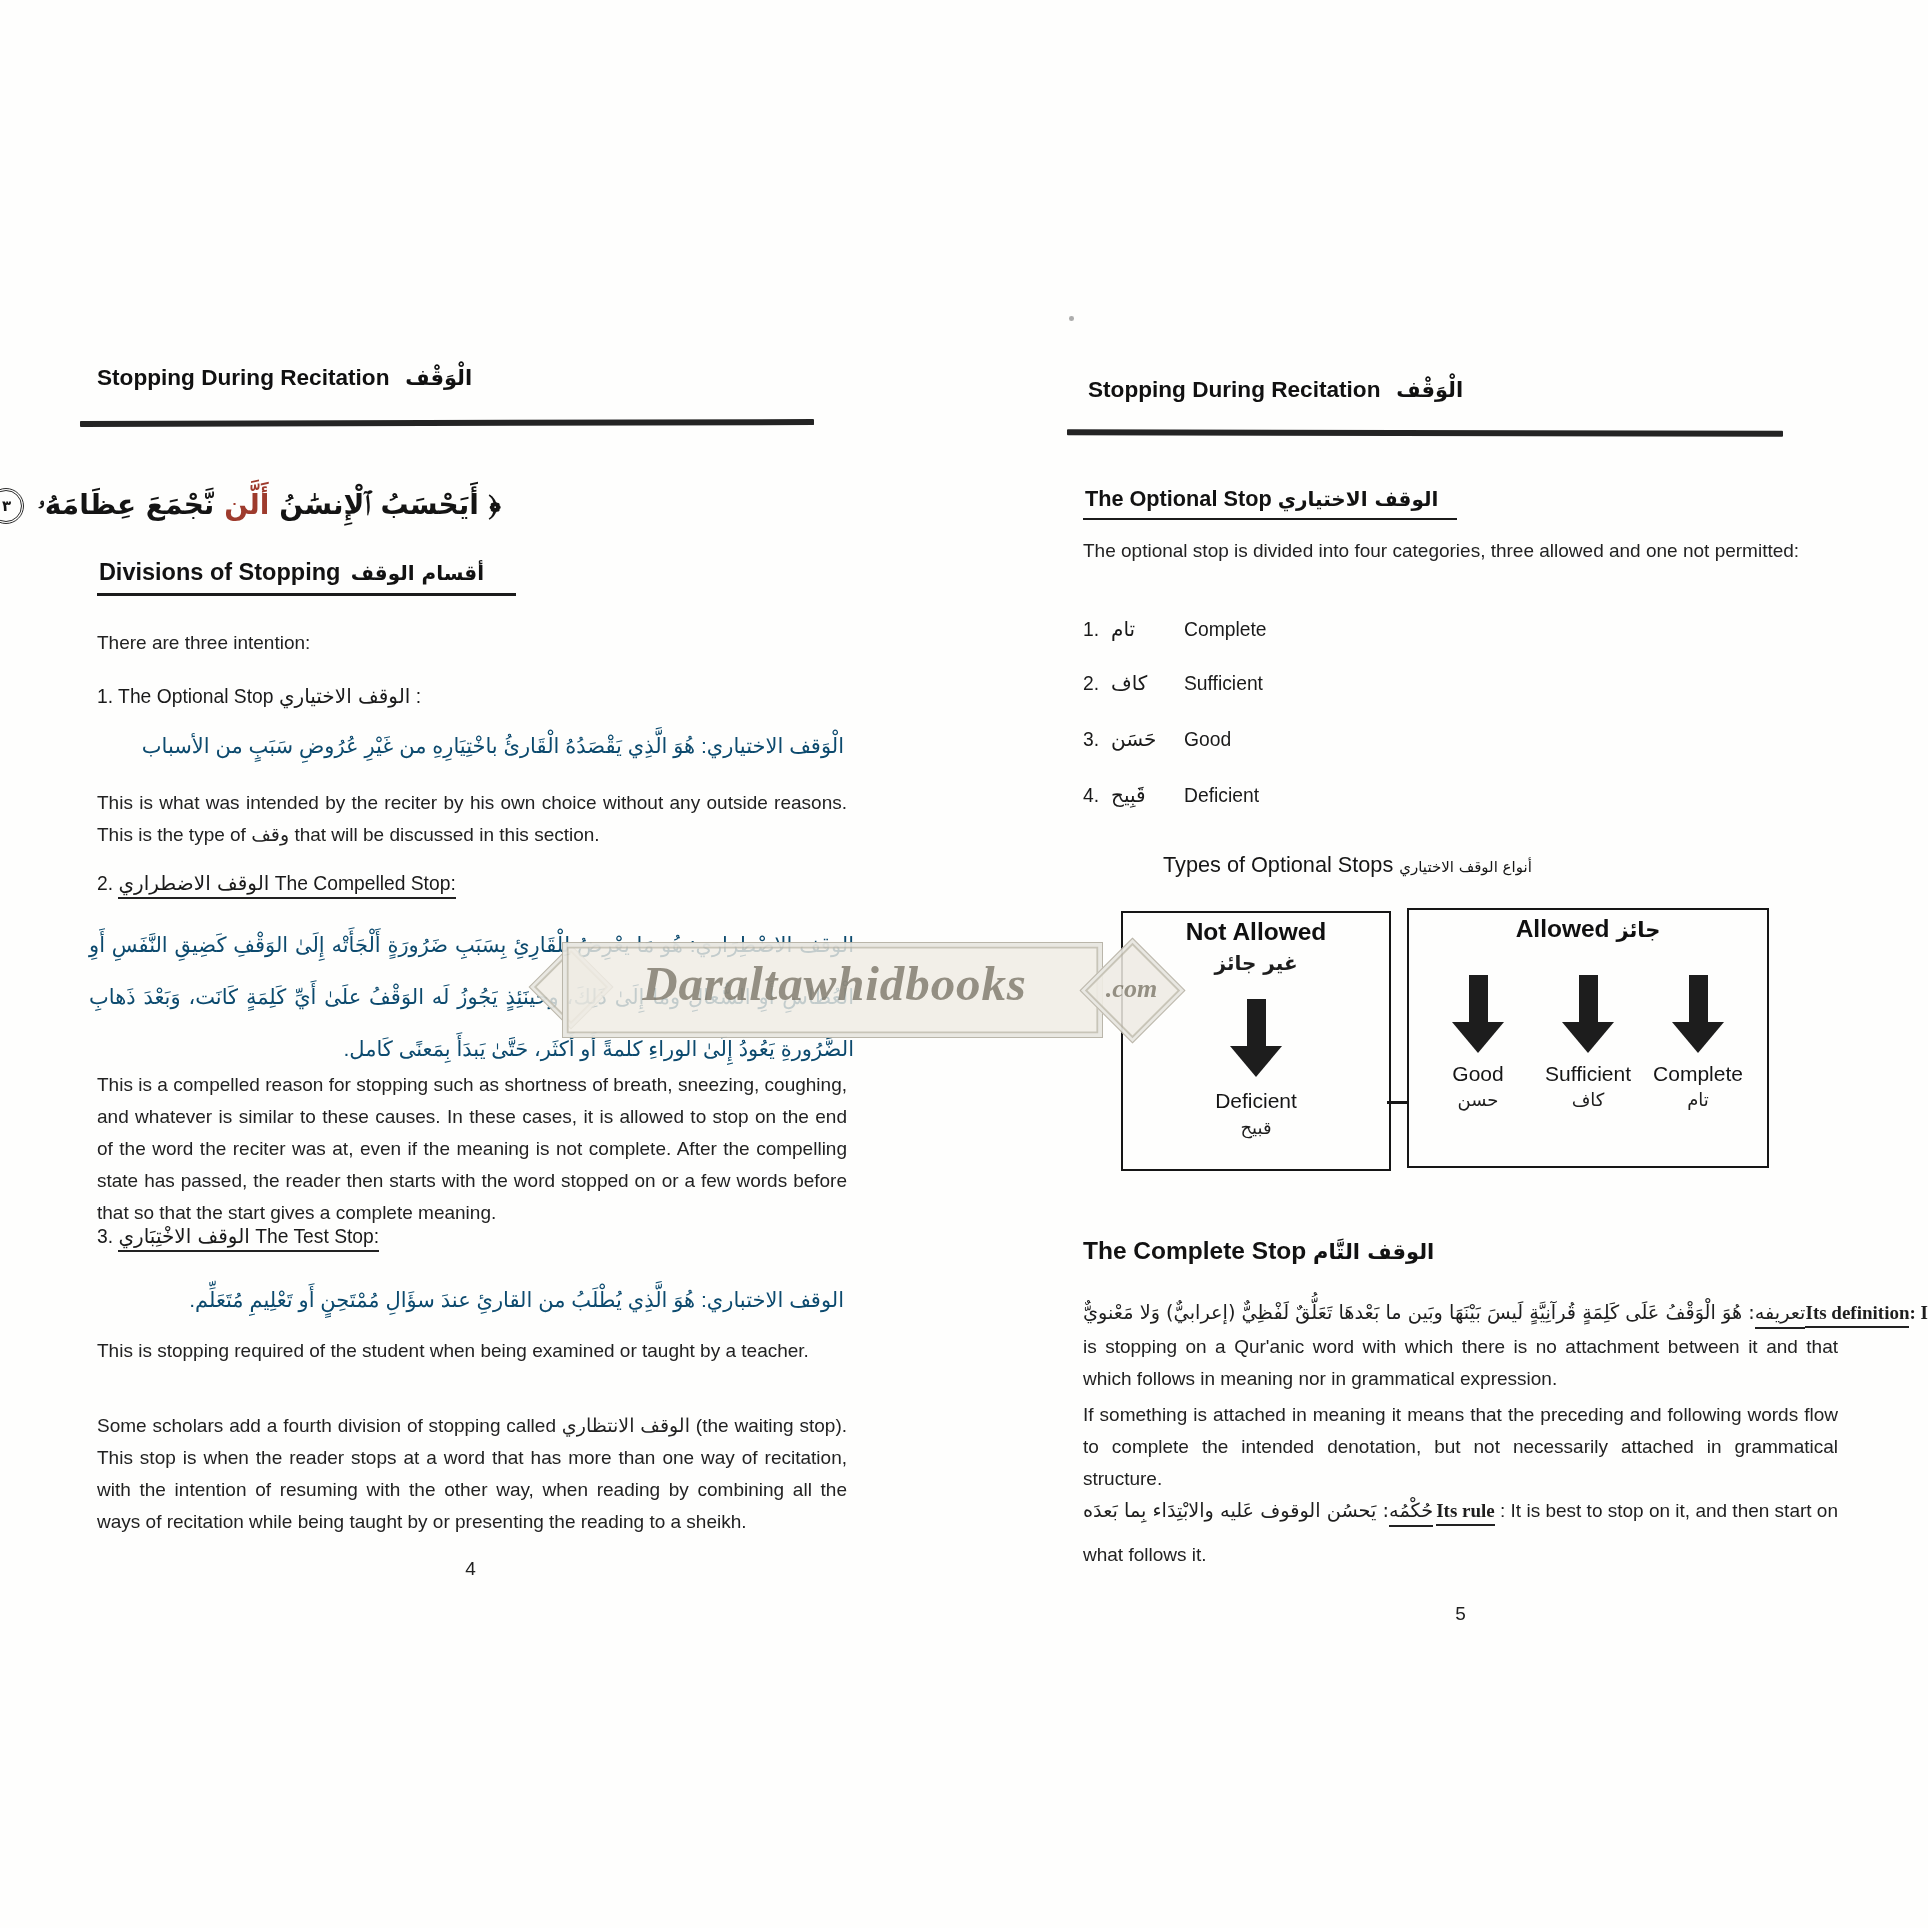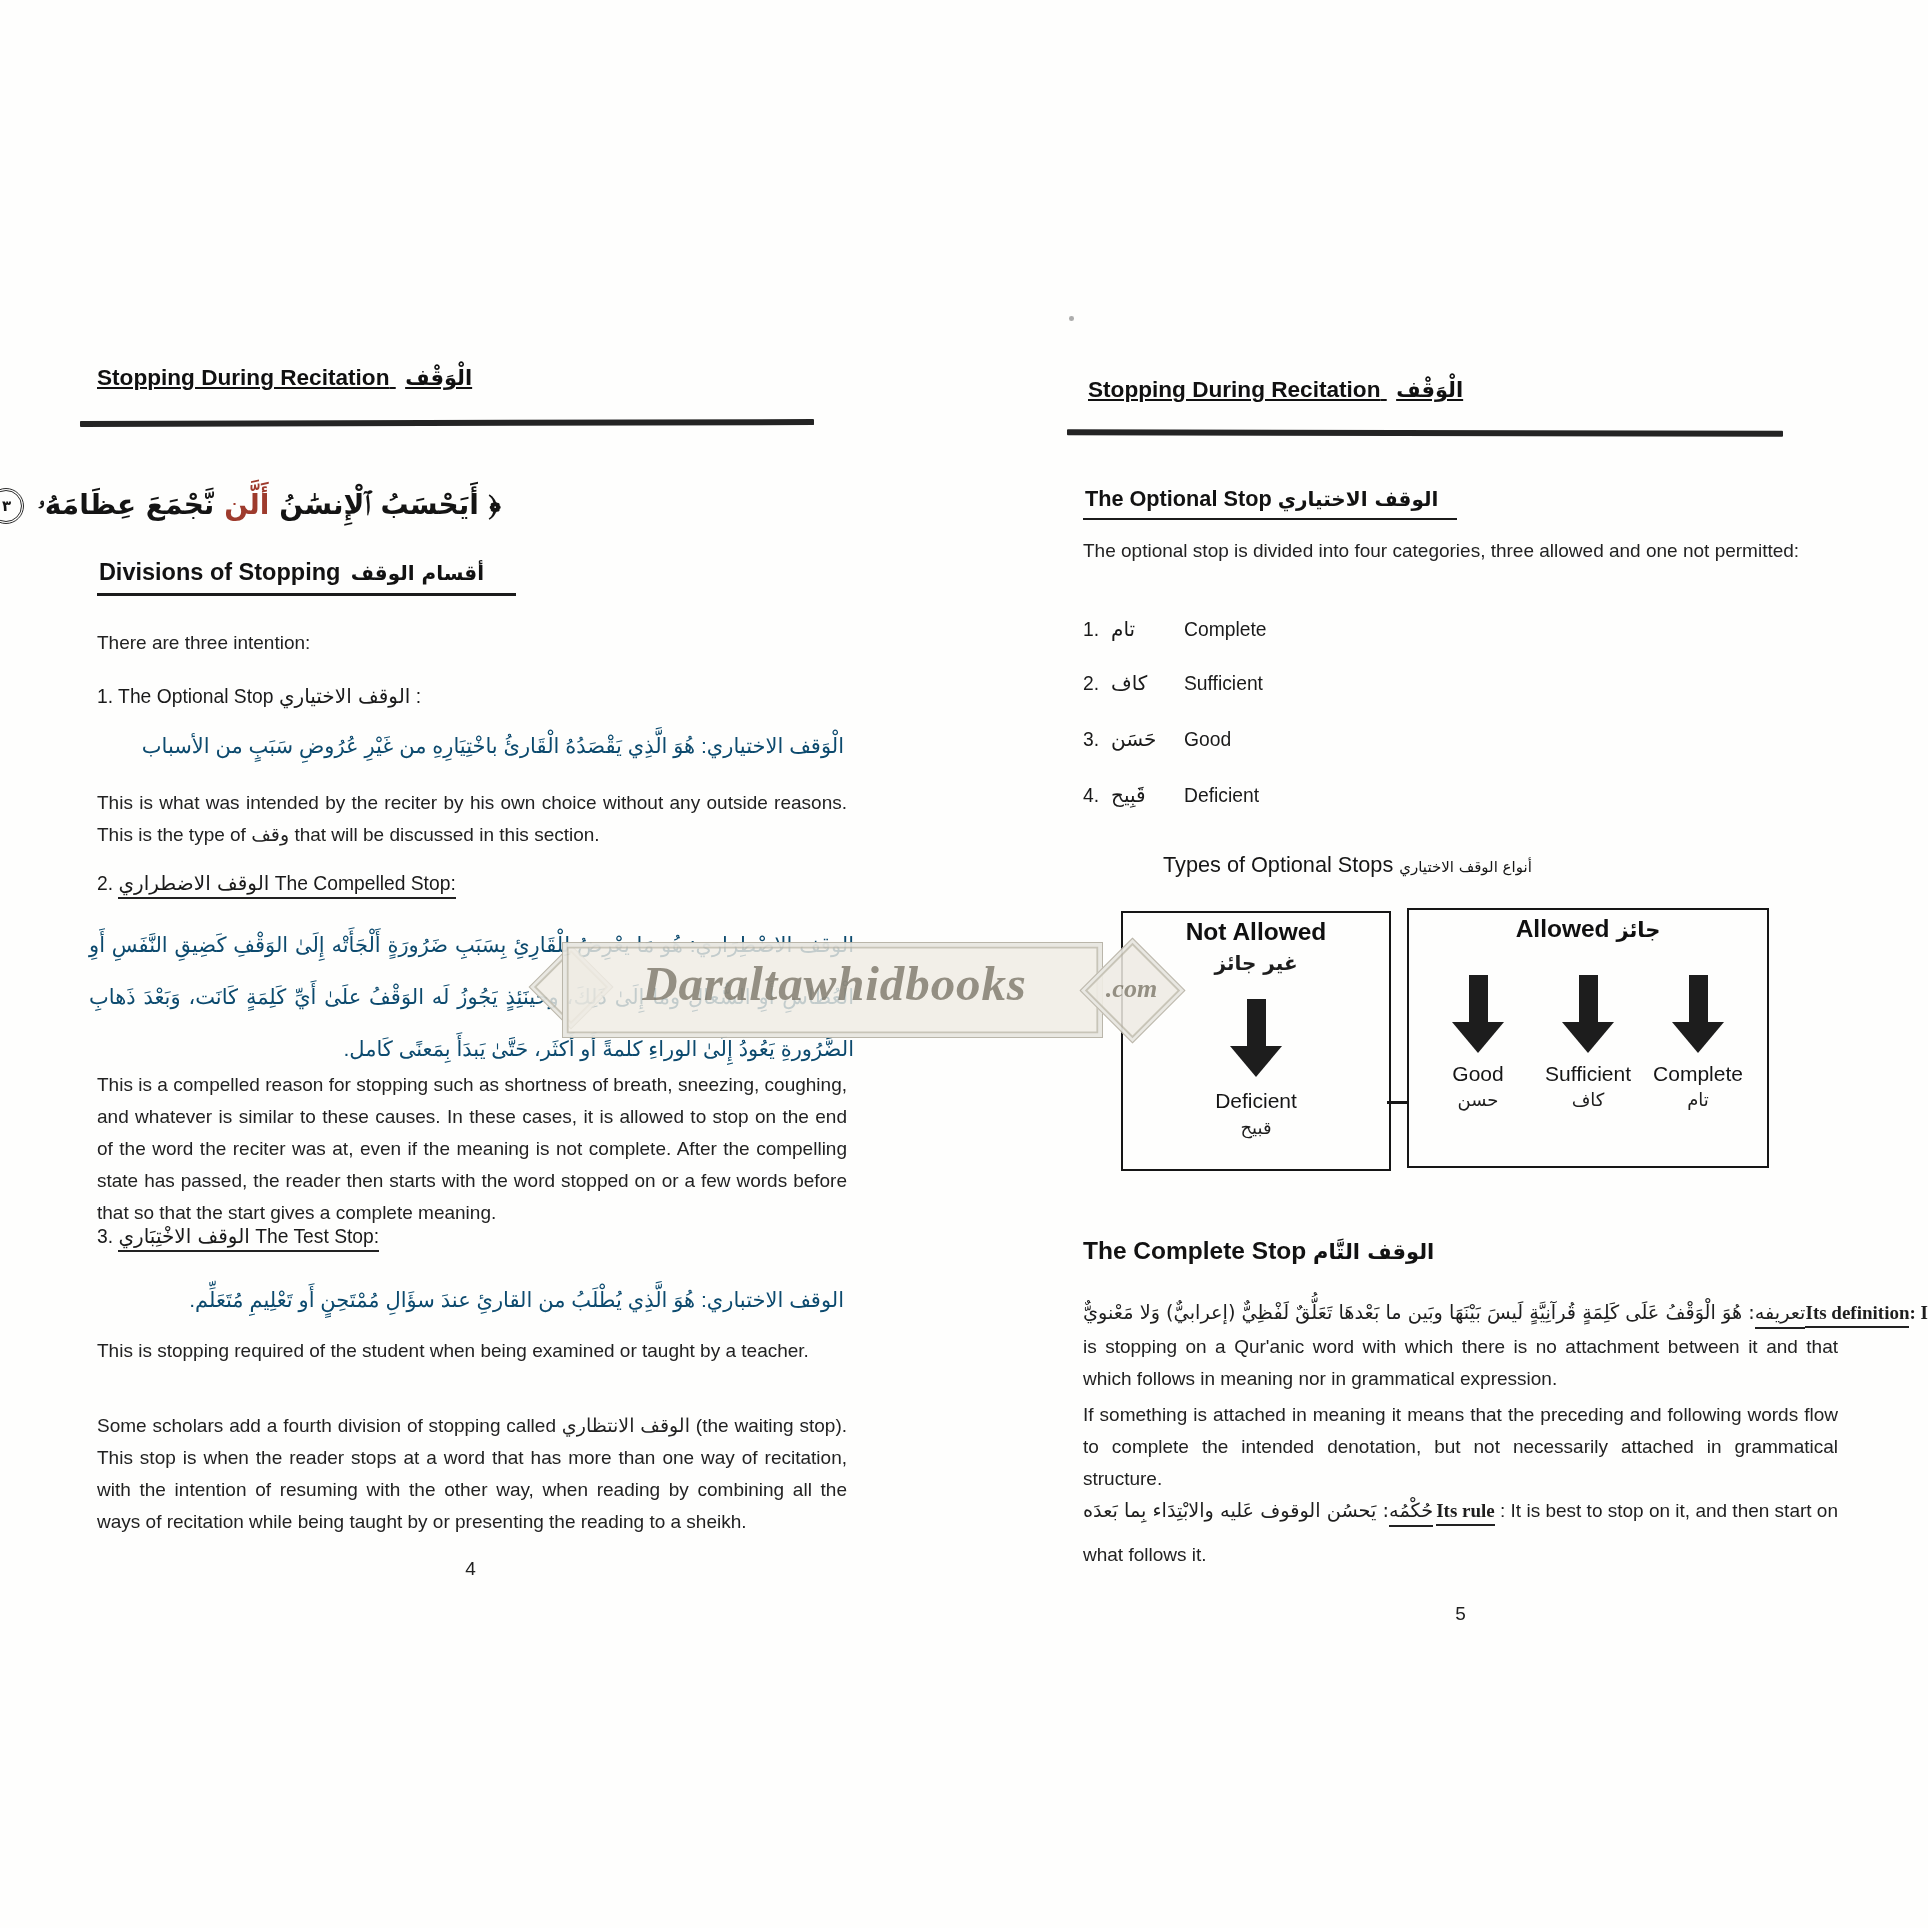--- a/index.html
+++ b/index.html
@@ -4,21 +4,21 @@
 <style>
   html,body{margin:0;padding:0;background:#ffffff;}
   #canvas{position:relative;width:1928px;height:1928px;background:#fefefd;overflow:hidden;
           font-family:"Liberation Sans",sans-serif;color:#1e1e1e;}
   .abs{position:absolute;}
   .ar{font-family:"DejaVu Sans",sans-serif;}
   .b{font-weight:bold;font-family:Liberation Serif, serif;}
   .jt{text-align:justify;}
   .rtl{direction:rtl;}
   
-  .pg-header{font-size:22.6px;font-weight:bold;color:#111;white-space:nowrap;text-decoration:underline;}
+  .pg-header{font-size:22.6px;font-weight:bold;color:#111;white-space:nowrap;}
   .pg-header .ar{font-size:21px;}
   .hrule{height:5.6px;background:#242424;border-radius:0.9px;}
   
   .sec-head{font-size:23.5px;font-weight:bold;color:#121212;white-space:nowrap;}
   .sec-head .ar{font-size:20px;}
   .u-head{border-bottom:3.8px solid #1b1b1b;padding:0 24.5px 6.6px 1.9px;display:inline-block;}
   .u-head2{border-bottom:2.8px solid #1b1b1b;padding:0 19px 5.6px 1.9px;display:inline-block;}
   
   .body-en{font-size:19px;line-height:32px;color:#222;}
   .body-ar{font-size:21px;line-height:38px;color:#0c4a6e;}

